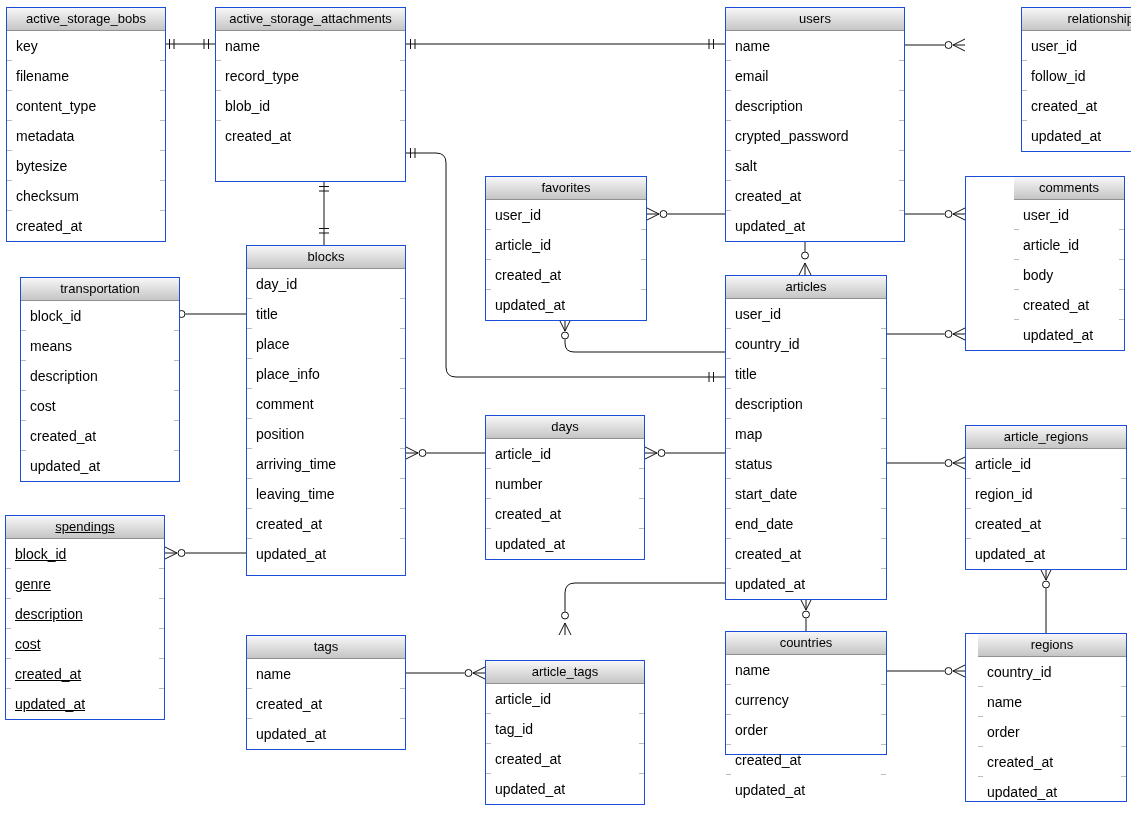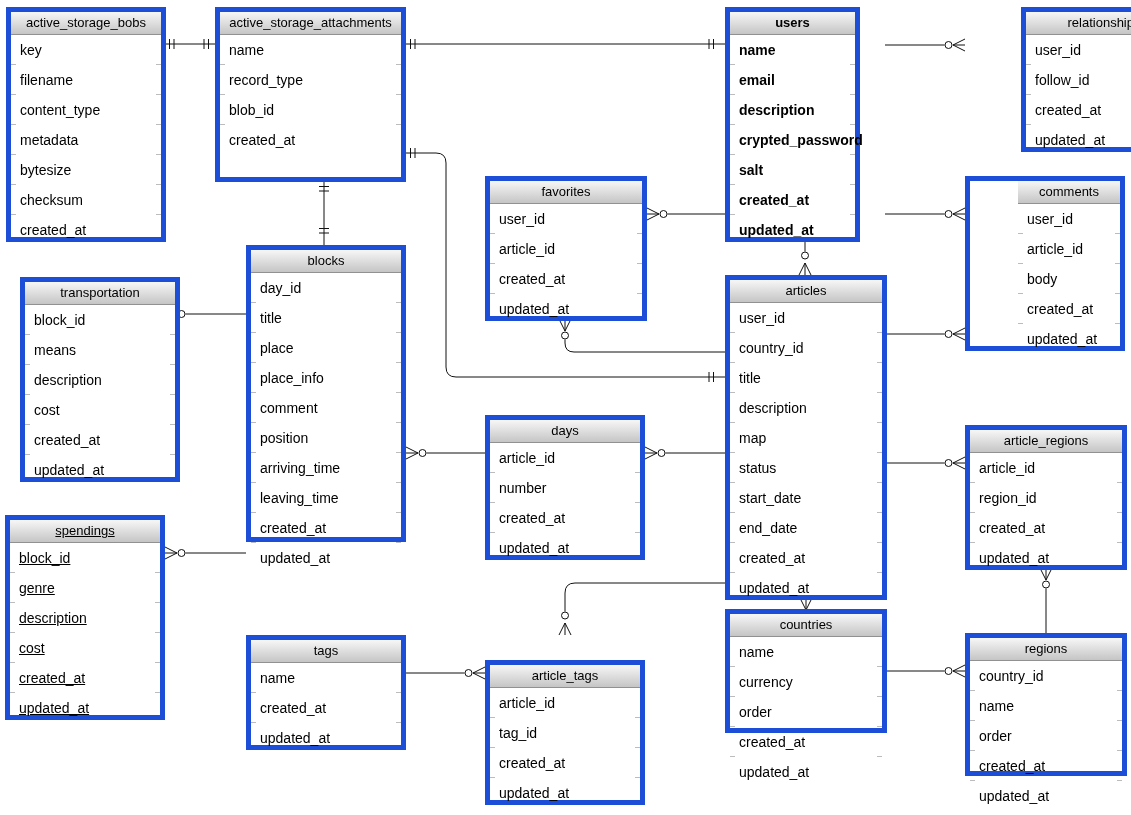--- a/index.html
+++ b/index.html
@@ -18,21 +18,21 @@
   #wires {
     position: absolute;
     left: 0; top: 0;
     width: 1131px; height: 815px;
     pointer-events: none;
   }
   .erd-table {
     position: absolute;
     box-sizing: border-box;
     background: #ffffff;
-    border: 5px solid #1d4ed8;
+    border: 1px solid #1d4ed8;
   }
   .erd-header {
     box-sizing: border-box;
     height: 23px;
     line-height: 21px;
     text-align: center;
     font-size: 13px;
     color: #000000;
     background: linear-gradient(#f7f7f7, #c5c5c5);
     border-bottom: 1px solid #919191;
@@ -165,21 +165,21 @@
       <div class="erd-row">checksum</div>
       <div class="erd-row">created_at</div>
     </div>
     <div class="erd-table" style="left: 215px; top: 7px; width: 191px; height: 175px;">
       <div class="erd-header">active_storage_attachments</div>
       <div class="erd-row">name</div>
       <div class="erd-row">record_type</div>
       <div class="erd-row">blob_id</div>
       <div class="erd-row">created_at</div>
     </div>
-    <div class="erd-table" style="left: 725px; top: 7px; width: 135px; height: 235px; font-weight: bold;">
+    <div class="erd-table" style="left: 725px; top: 7px; width: 180px; height: 235px;">
       <div class="erd-header">users</div>
       <div class="erd-row">name</div>
       <div class="erd-row">email</div>
       <div class="erd-row">description</div>
       <div class="erd-row">crypted_password</div>
       <div class="erd-row">salt</div>
       <div class="erd-row">created_at</div>
       <div class="erd-row">updated_at</div>
     </div>
     <div class="erd-table" style="left: 1021px; top: 7px; width: 166px; height: 145px;">
@@ -197,21 +197,21 @@
       <div class="erd-row">updated_at</div>
     </div>
     <div class="erd-table" style="left: 965px; top: 176px; width: 160px; height: 175px; padding-left: 48px;">
       <div class="erd-header">comments</div>
       <div class="erd-row">user_id</div>
       <div class="erd-row">article_id</div>
       <div class="erd-row">body</div>
       <div class="erd-row">created_at</div>
       <div class="erd-row">updated_at</div>
     </div>
-    <div class="erd-table" style="left: 246px; top: 245px; width: 160px; height: 297px;">
+    <div class="erd-table" style="left: 246px; top: 245px; width: 160px; height: 331px;">
       <div class="erd-header">blocks</div>
       <div class="erd-row">day_id</div>
       <div class="erd-row">title</div>
       <div class="erd-row">place</div>
       <div class="erd-row">place_info</div>
       <div class="erd-row">comment</div>
       <div class="erd-row">position</div>
       <div class="erd-row">arriving_time</div>
       <div class="erd-row">leaving_time</div>
       <div class="erd-row">created_at</div>
@@ -268,29 +268,29 @@
       <div class="erd-row">created_at</div>
       <div class="erd-row">updated_at</div>
     </div>
     <div class="erd-table" style="left: 485px; top: 660px; width: 160px; height: 145px;">
       <div class="erd-header">article_tags</div>
       <div class="erd-row">article_id</div>
       <div class="erd-row">tag_id</div>
       <div class="erd-row">created_at</div>
       <div class="erd-row">updated_at</div>
     </div>
-    <div class="erd-table" style="left: 725px; top: 609px; width: 162px; height: 124px;">
+    <div class="erd-table" style="left: 725px; top: 631px; width: 162px; height: 124px;">
       <div class="erd-header">countries</div>
       <div class="erd-row">name</div>
       <div class="erd-row">currency</div>
       <div class="erd-row">order</div>
       <div class="erd-row">created_at</div>
       <div class="erd-row">updated_at</div>
     </div>
-    <div class="erd-table" style="left: 965px; top: 633px; width: 162px; height: 143px;">
+    <div class="erd-table" style="left: 965px; top: 633px; width: 162px; height: 169px; padding-left: 12px;">
       <div class="erd-header">regions</div>
       <div class="erd-row">country_id</div>
       <div class="erd-row">name</div>
       <div class="erd-row">order</div>
       <div class="erd-row">created_at</div>
       <div class="erd-row">updated_at</div>
     </div>
   </div>
 
 </body></html>

